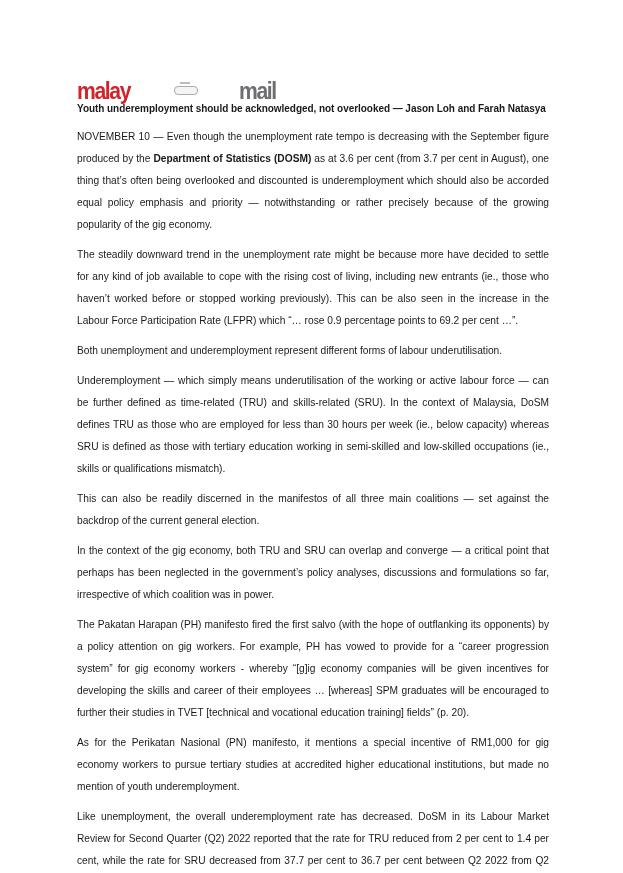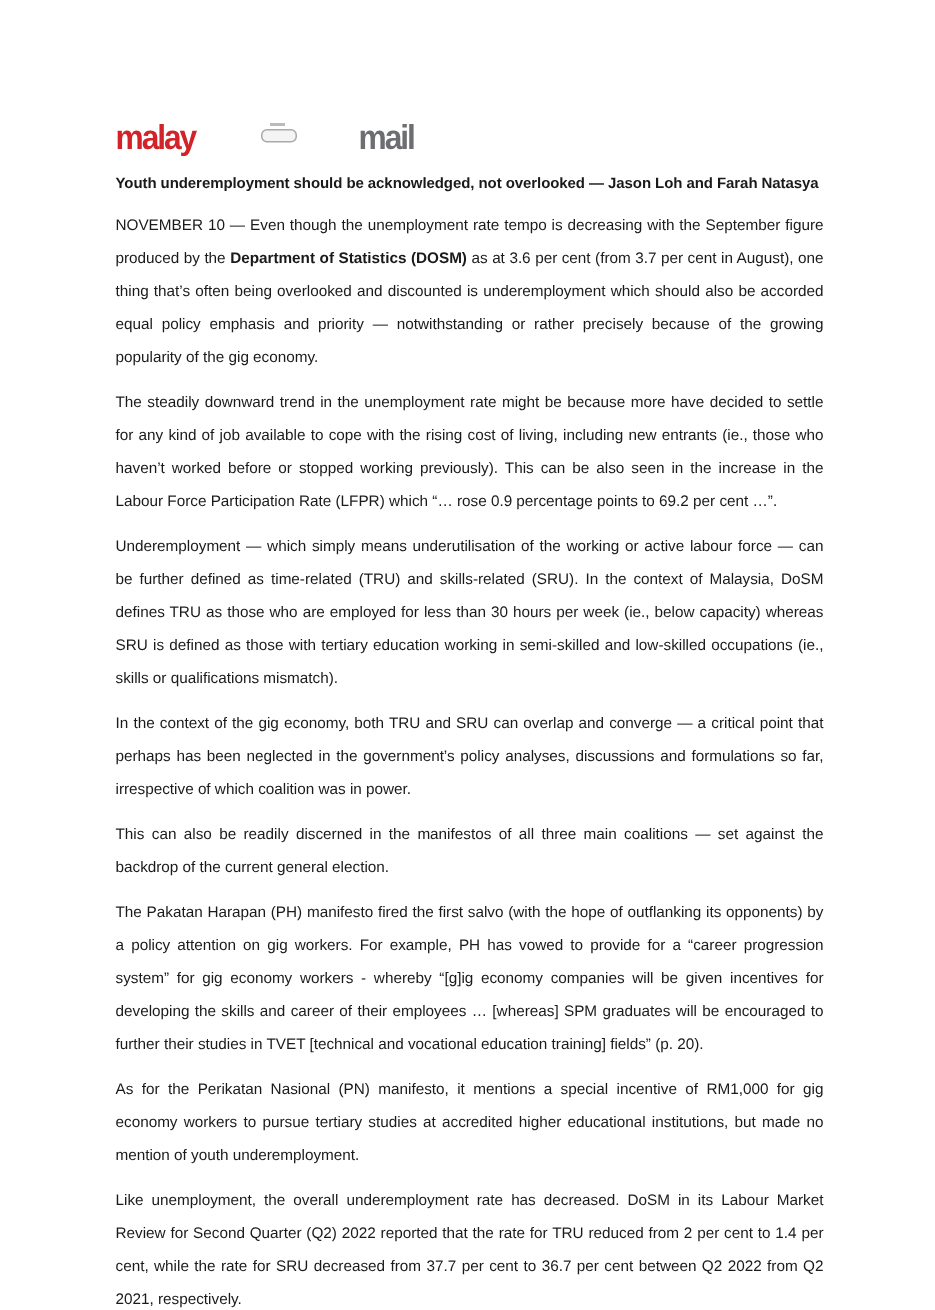--- a/index.html
+++ b/index.html
@@ -1,18 +1,18 @@
 <!DOCTYPE html>
 <html><head>
   <meta charset="utf-8">
   <style>
     html, body { margin: 0; padding: 0; background: #ffffff; }
     body { width: 623px; height: 873px; overflow: hidden; position: relative; font-family: "Liberation Sans", "DejaVu Sans", sans-serif; color: #1a1a1a; }
     .page { position: absolute; left: 77px; top: 76px; width: 472px; }
-    .logo { display: flex; align-items: flex-end; height: 26px; margin-bottom: 14px; gap: 40px; }
+    .logo { display: flex; align-items: flex-end; height: 26px; margin-bottom: 0; gap: 40px; }
     .logo .red { color: var(--red); font-weight: bold; font-size: 23px; letter-spacing: -1.5px; line-height: 22px; font-family: "Liberation Sans Narrow", "Liberation Sans", sans-serif; transform: scaleX(0.92); transform-origin: left bottom; }
     .logo .gray { color: var(--gray); font-weight: bold; font-size: 23px; letter-spacing: -1.5px; line-height: 22px; transform: scaleX(0.92); transform-origin: left bottom; }
     .logo .link { width: 22px; height: 7px; border: 1px solid #aaa; border-radius: 4px; margin: 0 1px 7px -1px; position: relative; background: #f4f4f4; }
     .logo .link::before { content: ""; position: absolute; left: 5px; top: -5px; width: 10px; height: 2px; background: #bbb; }
     .headline { font-weight: bold; font-size: 10px; line-height: 14px; margin: 0 0 10px 0; letter-spacing: -0.05px; white-space: nowrap; }
     p.para { font-size: 10.2px; line-height: 22px; margin: 0 0 8px 0; text-align: justify; }
     p.para b { font-weight: bold; }
   </style>
 </head>
 <body style="--red: #d2232a; --gray: #6d6e71;">
@@ -21,19 +21,20 @@
   <div class="logo">
     <span class="red">malay</span>
     <span class="link"></span>
     <span class="gray">mail</span>
   </div>
 
   <div class="headline">Youth underemployment should be acknowledged, not overlooked — Jason Loh and Farah Natasya</div>
 
   <p class="para"><span>NOVEMBER 10 — Even though the unemployment rate tempo is decreasing with the September figure produced by the </span><b>Department of Statistics (DOSM)</b><span> as at 3.6 per cent (from 3.7 per cent in August), one thing that’s often being overlooked and discounted is underemployment which should also be accorded equal policy emphasis and priority — notwithstanding or rather precisely because of the growing popularity of the gig economy.</span></p>
   <p class="para">The steadily downward trend in the unemployment rate might be because more have decided to settle for any kind of job available to cope with the rising cost of living, including new entrants (ie., those who haven’t worked before or stopped working previously). This can be also seen in the increase in the Labour Force Participation Rate (LFPR) which “… rose 0.9 percentage points to 69.2 per cent …”.</p>
+  <p class="para">Both unemployment and underemployment represent different forms of labour underutilisation.</p>
   <p class="para">Underemployment — which simply means underutilisation of the working or active labour force — can be further defined as time-related (TRU) and skills-related (SRU). In the context of Malaysia, DoSM defines TRU as those who are employed for less than 30 hours per week (ie., below capacity) whereas SRU is defined as those with tertiary education working in semi-skilled and low-skilled occupations (ie., skills or qualifications mismatch).</p>
+  <p class="para">This can also be readily discerned in the manifestos of all three main coalitions — set against the backdrop of the current general election.</p>
   <p class="para">In the context of the gig economy, both TRU and SRU can overlap and converge — a critical point that perhaps has been neglected in the government’s policy analyses, discussions and formulations so far, irrespective of which coalition was in power.</p>
-  <p class="para">This can also be readily discerned in the manifestos of all three main coalitions — set against the backdrop of the current general election.</p>
   <p class="para">The Pakatan Harapan (PH) manifesto fired the first salvo (with the hope of outflanking its opponents) by a policy attention on gig workers. For example, PH has vowed to provide for a “career progression system” for gig economy workers - whereby “[g]ig economy companies will be given incentives for developing the skills and career of their employees … [whereas] SPM graduates will be encouraged to further their studies in TVET [technical and vocational education training] fields” (p. 20).</p>
   <p class="para">As for the Perikatan Nasional (PN) manifesto, it mentions a special incentive of RM1,000 for gig economy workers to pursue tertiary studies at accredited higher educational institutions, but made no mention of youth underemployment.</p>
   <p class="para">Like unemployment, the overall underemployment rate has decreased. DoSM in its Labour Market Review for Second Quarter (Q2) 2022 reported that the rate for TRU reduced from 2 per cent to 1.4 per cent, while the rate for SRU decreased from 37.7 per cent to 36.7 per cent between Q2 2022 from Q2 2021, respectively.</p>
 </div>
 
 </body></html>

